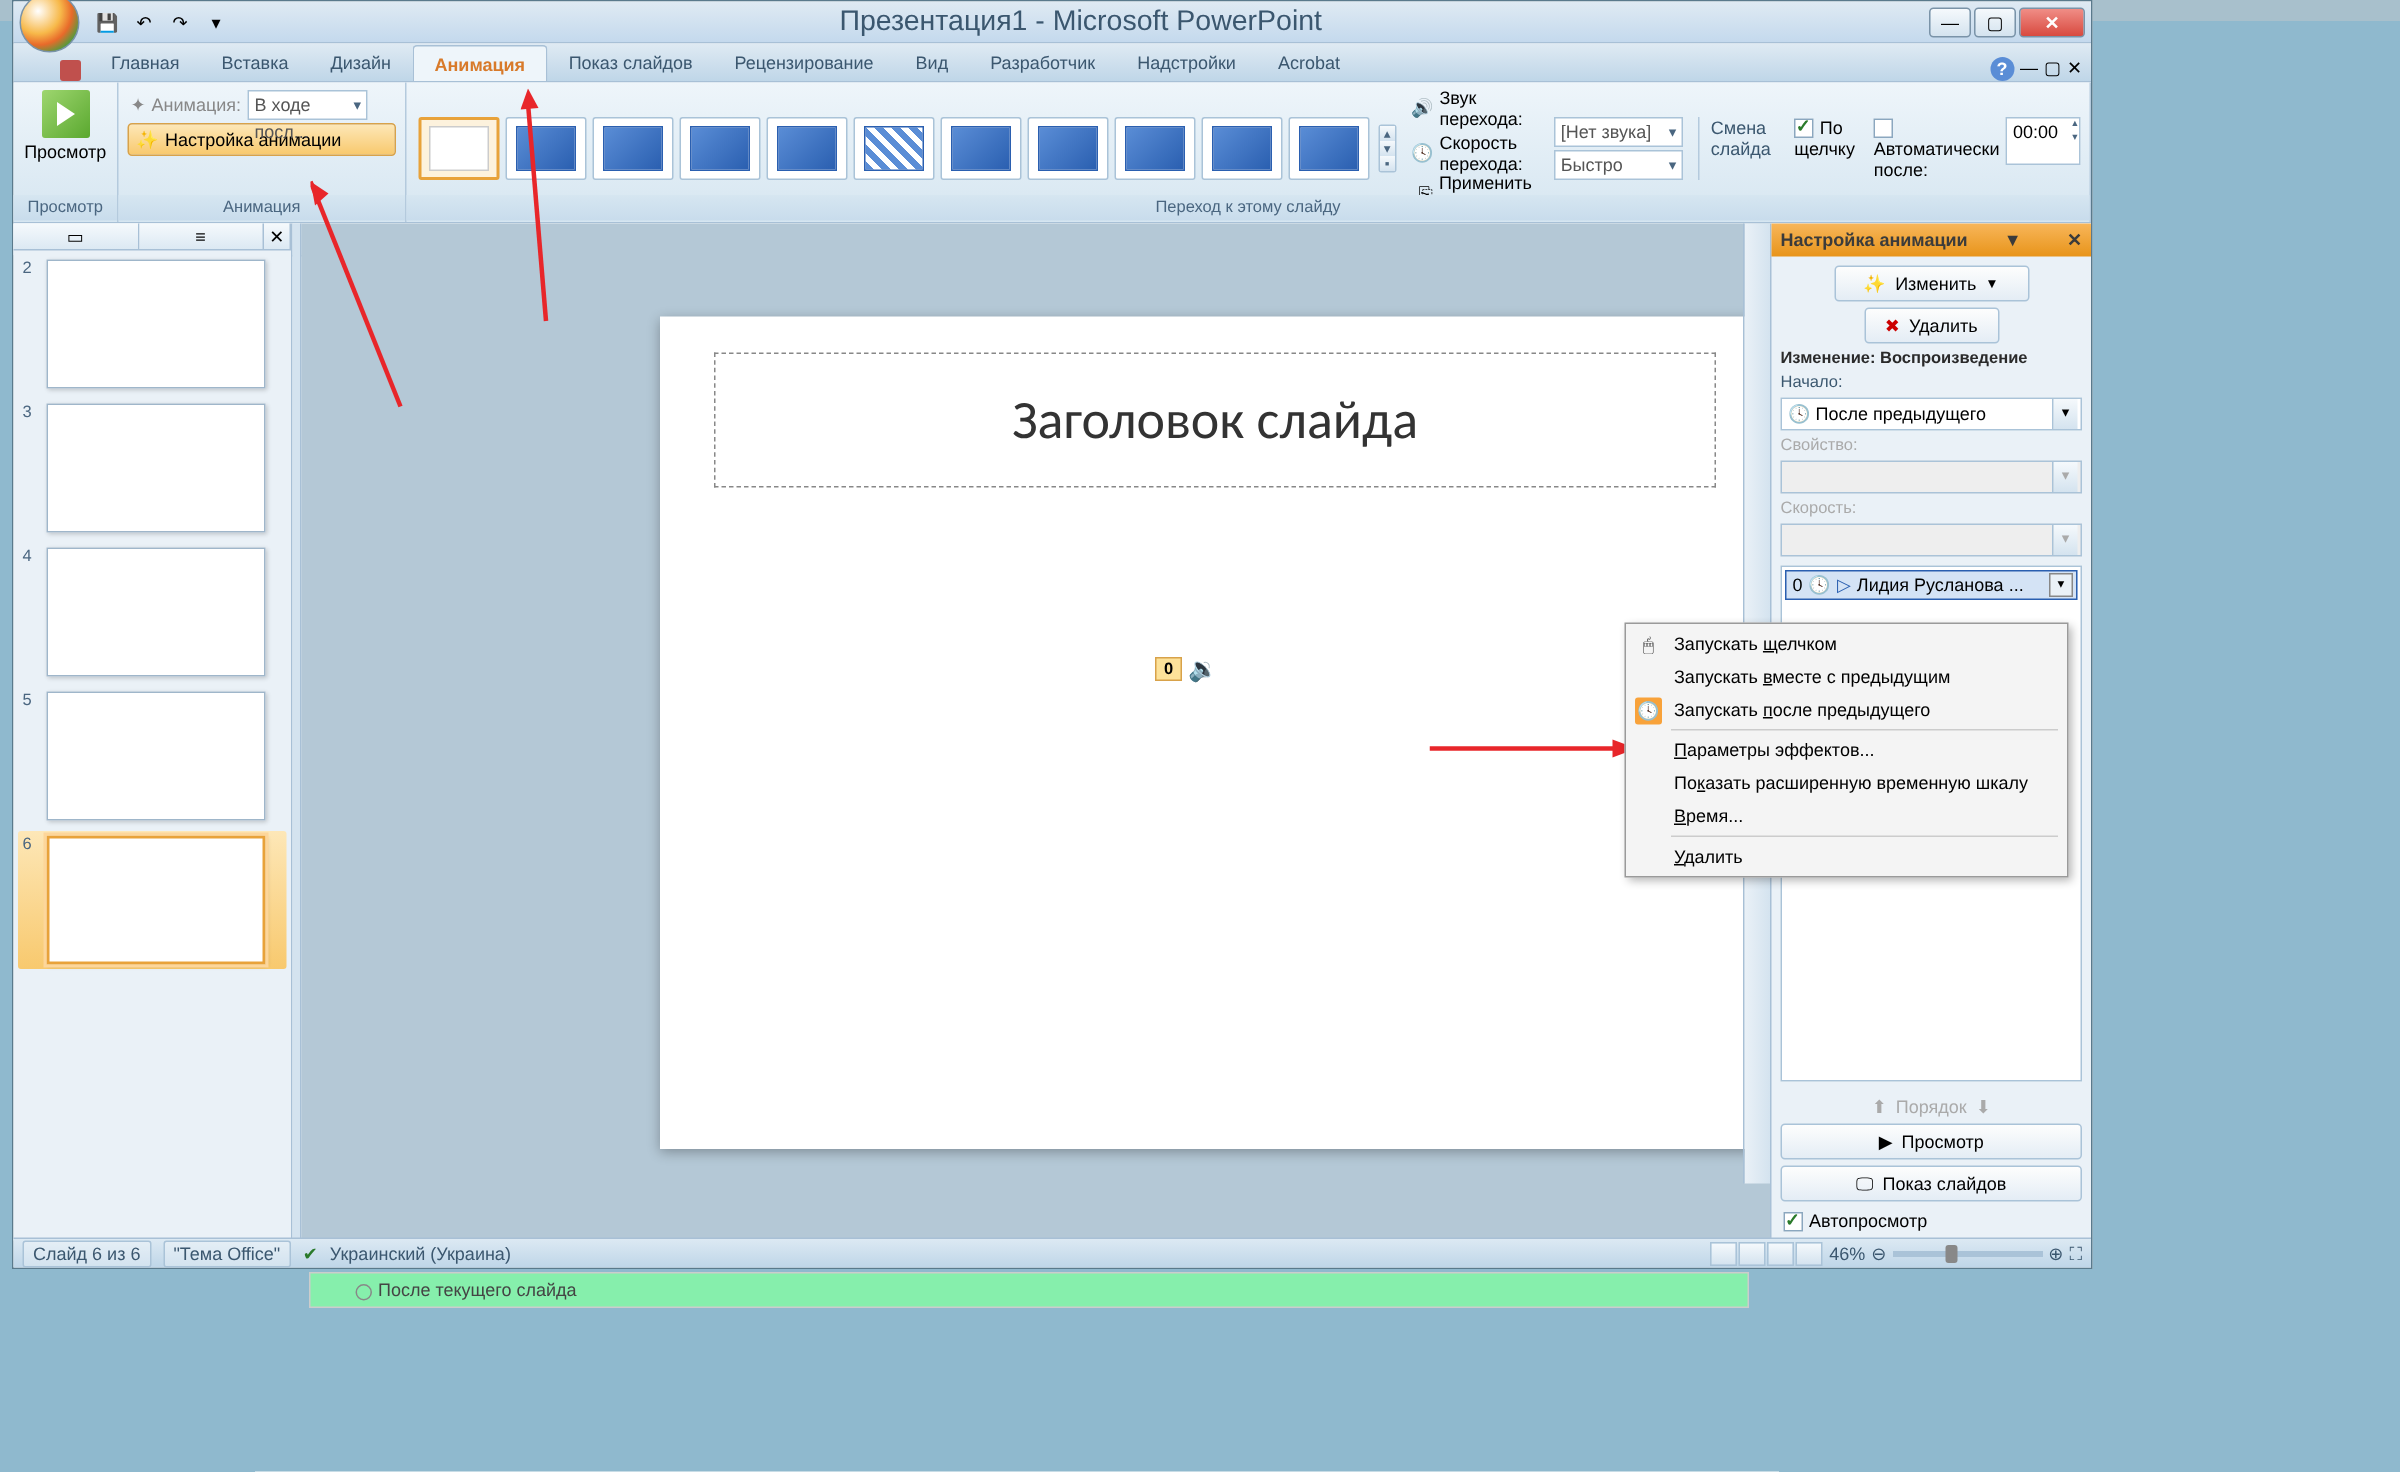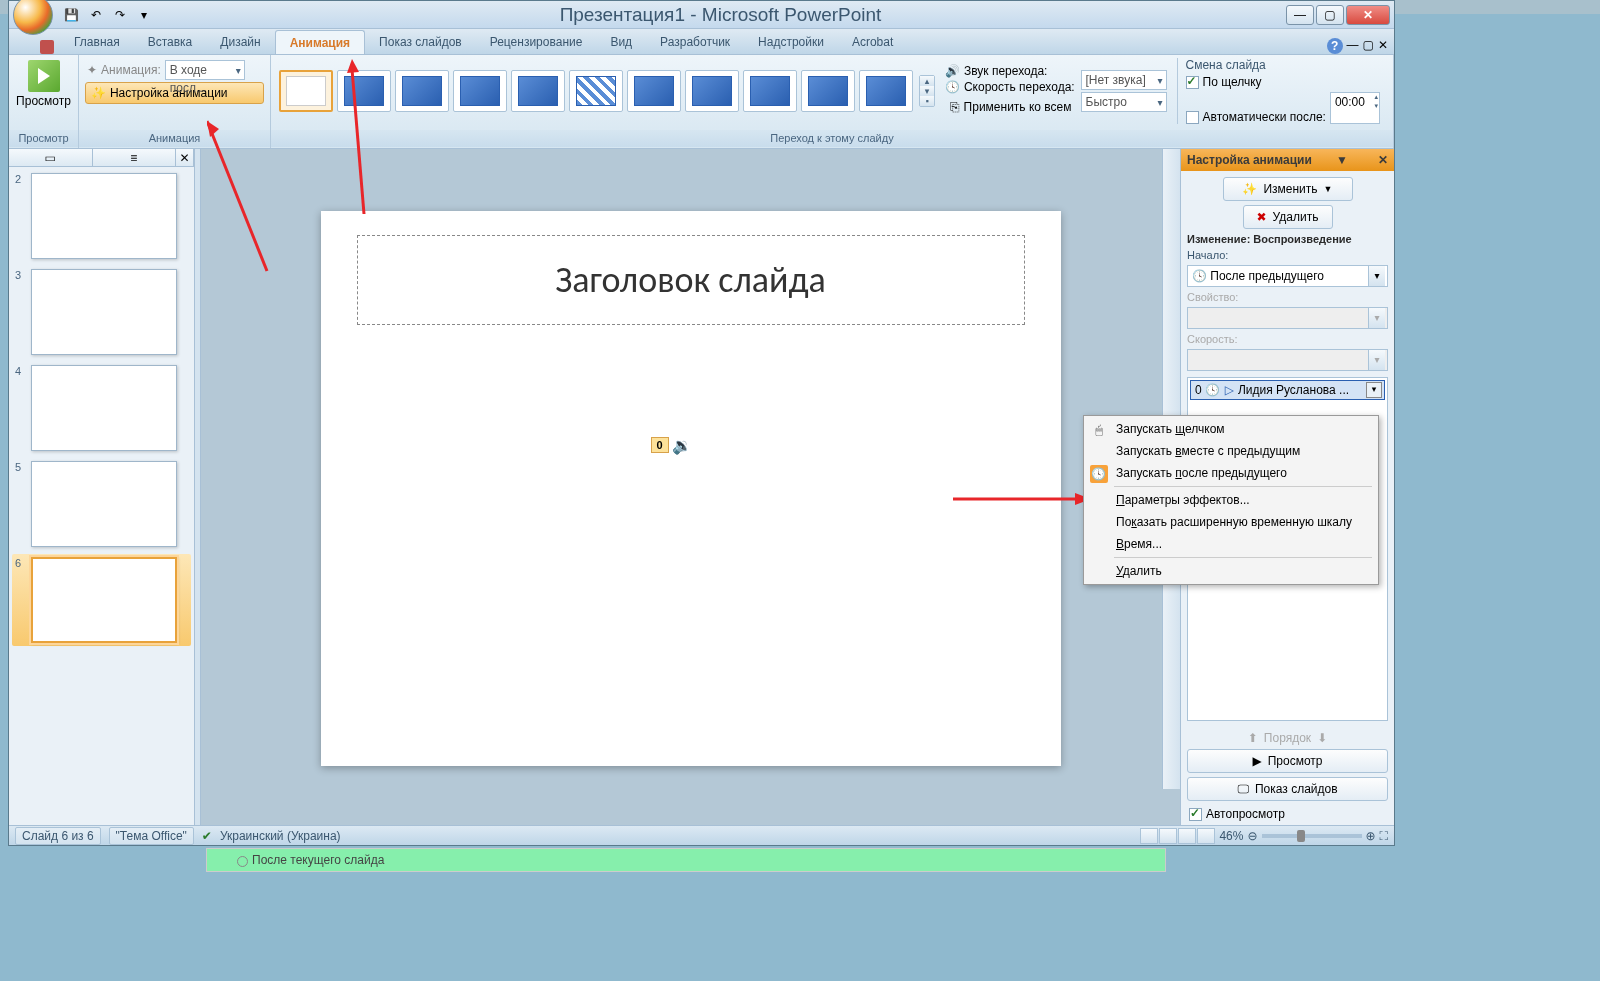--- a/index.html
+++ b/index.html
@@ -48,21 +48,21 @@
 .mini-tabs{height:18px;display:flex;border-bottom:1px solid #a8c0d6}
 .mini-tab{flex:1;display:flex;align-items:center;justify-content:center;border-right:1px solid #a8c0d6;background:linear-gradient(#f5f9fc,#dce9f3)}
 .thumbs{flex:1;overflow:auto;padding:6px}
 .thumb-row{display:flex;gap:6px;margin-bottom:10px}
 .thumb-num{width:10px;color:#4a6680;font-size:11px}
 .thumb{width:146px;height:86px;background:#fff;border:1px solid #9fb6ca;box-shadow:1px 1px 3px rgba(0,0,0,.2)}
 .thumb-row.active .thumb{border:2px solid #e8a23a;outline:2px solid #fdd69a}
 .thumb-row.active{background:linear-gradient(#fde7b7,#f8c96e);padding:3px;margin:-3px -3px 7px;border-radius:2px}
 
 .editor{flex:1;background:#b4c8d6;display:flex;flex-direction:column;position:relative}
-.slide-edit{flex:1;display:flex;align-items:center;justify-content:center;overflow:hidden}
+.slide-edit{flex:1;display:flex;align-items:center;justify-content:flex-end;overflow:hidden}
 .slide{width:740px;height:555px;background:#fff;box-shadow:0 2px 8px rgba(0,0,0,.3);position:relative}
 .title-ph{position:absolute;top:24px;left:36px;right:36px;height:90px;border:1px dashed #888;display:flex;align-items:center;justify-content:center}
 .title-text{font-size:36px;color:#333;font-family:Calibri,sans-serif}
 .sound-obj{position:absolute;top:225px;left:330px;display:flex;align-items:center;gap:4px}
 .sound-badge{background:#fde29a;border:1px solid #d8a24a;padding:1px 5px;font-size:11px;font-weight:bold}
 .notes{height:38px;background:#fff;border-top:1px solid #a8c0d6;padding:8px 14px;color:#888;font-size:14px}
 .vscroll{width:18px;background:linear-gradient(90deg,#eaf1f7,#d4e3ef);border-left:1px solid #a8c0d6}
 
 .taskpane{width:214px;background:#eaf1f7;border-left:1px solid #a8c0d6;display:flex;flex-direction:column}
 .tp-header{height:22px;background:linear-gradient(#f8b65a,#e8941a);color:#3b3b3b;font-weight:bold;padding:0 6px;line-height:22px;display:flex;align-items:center}
@@ -221,24 +221,24 @@
             </div>
           <div class="hbtn">
               <span>⎘</span>
               <span>Применить ко всем</span>
             </div>
         </div>
         <div style="display:flex;flex-direction:column;gap:2px">
           <div class="dropdown-inline" style="width:86px">[Нет звука]</div>
           <div class="dropdown-inline" style="width:86px">Быстро</div>
         </div>
-        <div style="border-left:1px solid #b4cadd;margin-left:6px;padding-left:8px;display:flex;flex-direction:column;gap:3px">
+        <div style="border-left:1px solid #b4cadd;margin-left:6px;padding-left:8px;display:flex;gap:3px">
           <span style="color:#3b576f">Смена слайда</span>
           <label><span class="check on"></span><span>По щелчку</span></label>
-          <div style="display:flex;align-items:flex-end;gap:4px">
+          <div style="display:flex;align-items:flex-start;gap:4px">
             <label><span class="check"></span><span>Автоматически после:</span></label>
             <div class="spinner">00:00</div>
           </div>
         </div>
       </div>
       <div class="rgroup-label">Переход к этому слайду</div>
     </div>
   </div>
 
   <div style="height:22px;background:linear-gradient(#f5f9fc,#dce9f3);border-bottom:1px solid #a8c0d6;display:flex;align-items:center;padding:0 6px;gap:6px">

